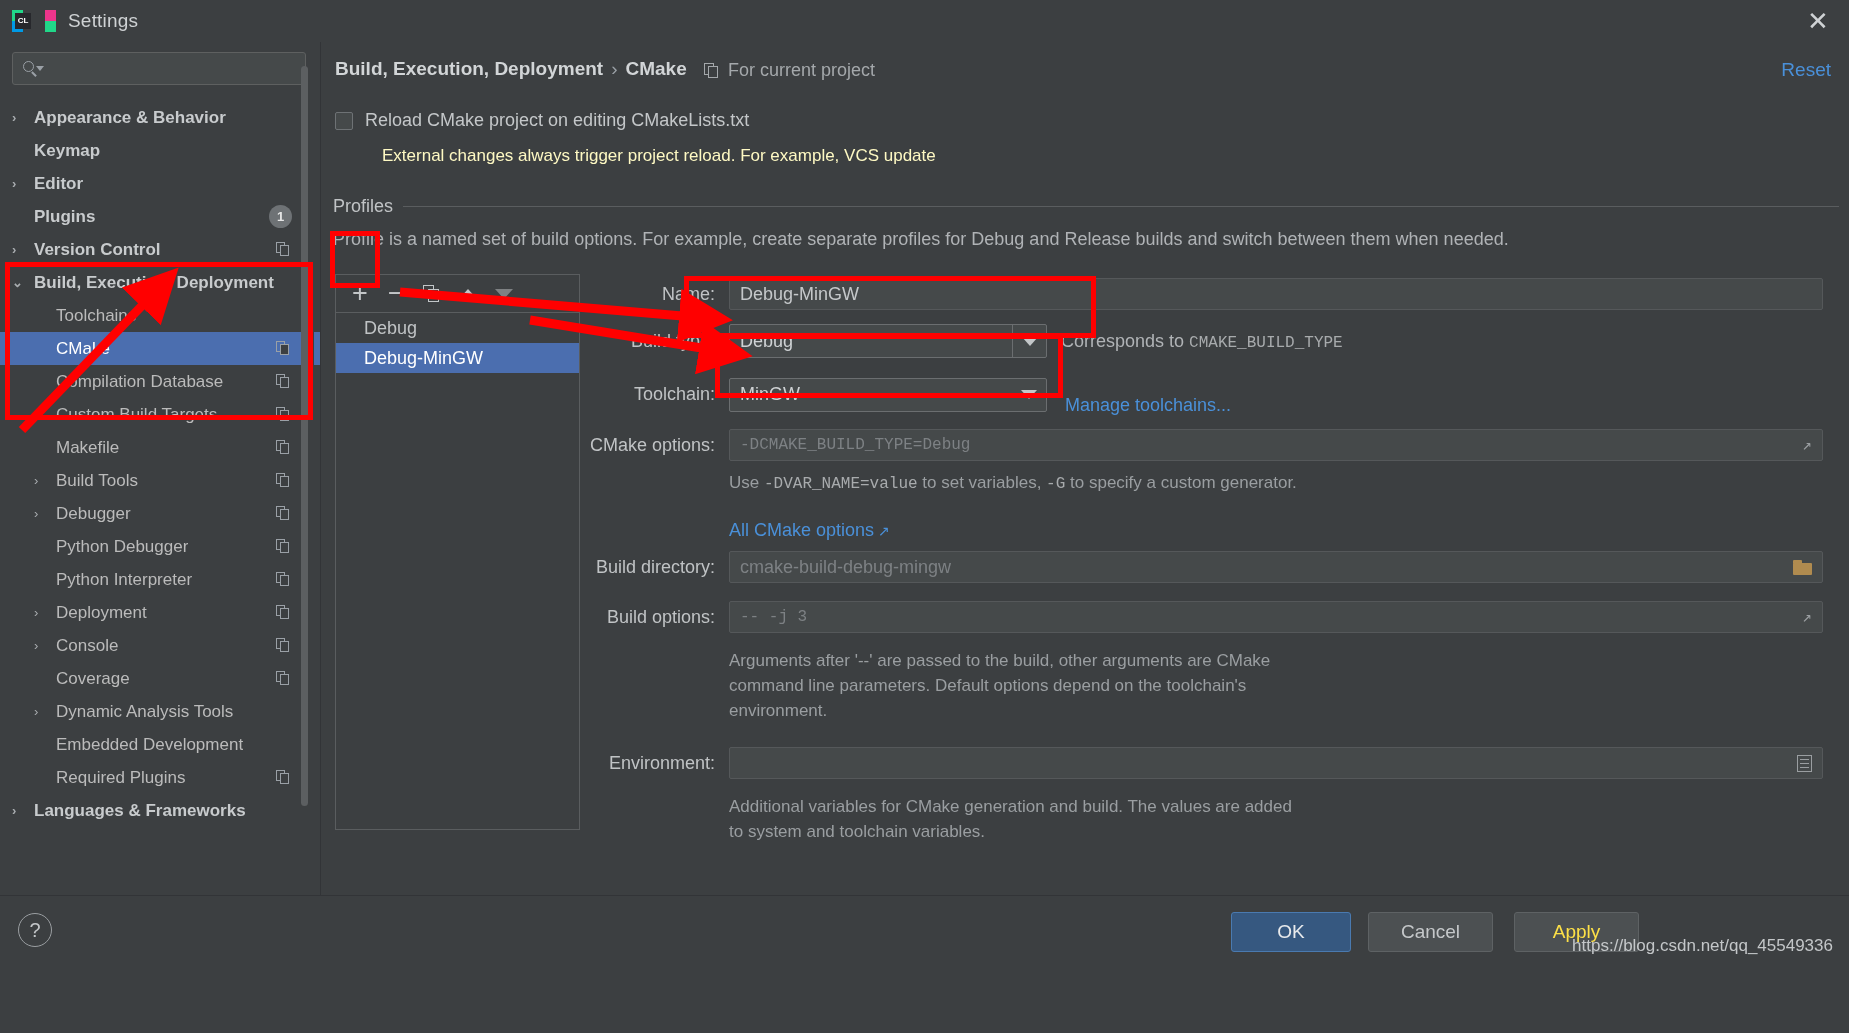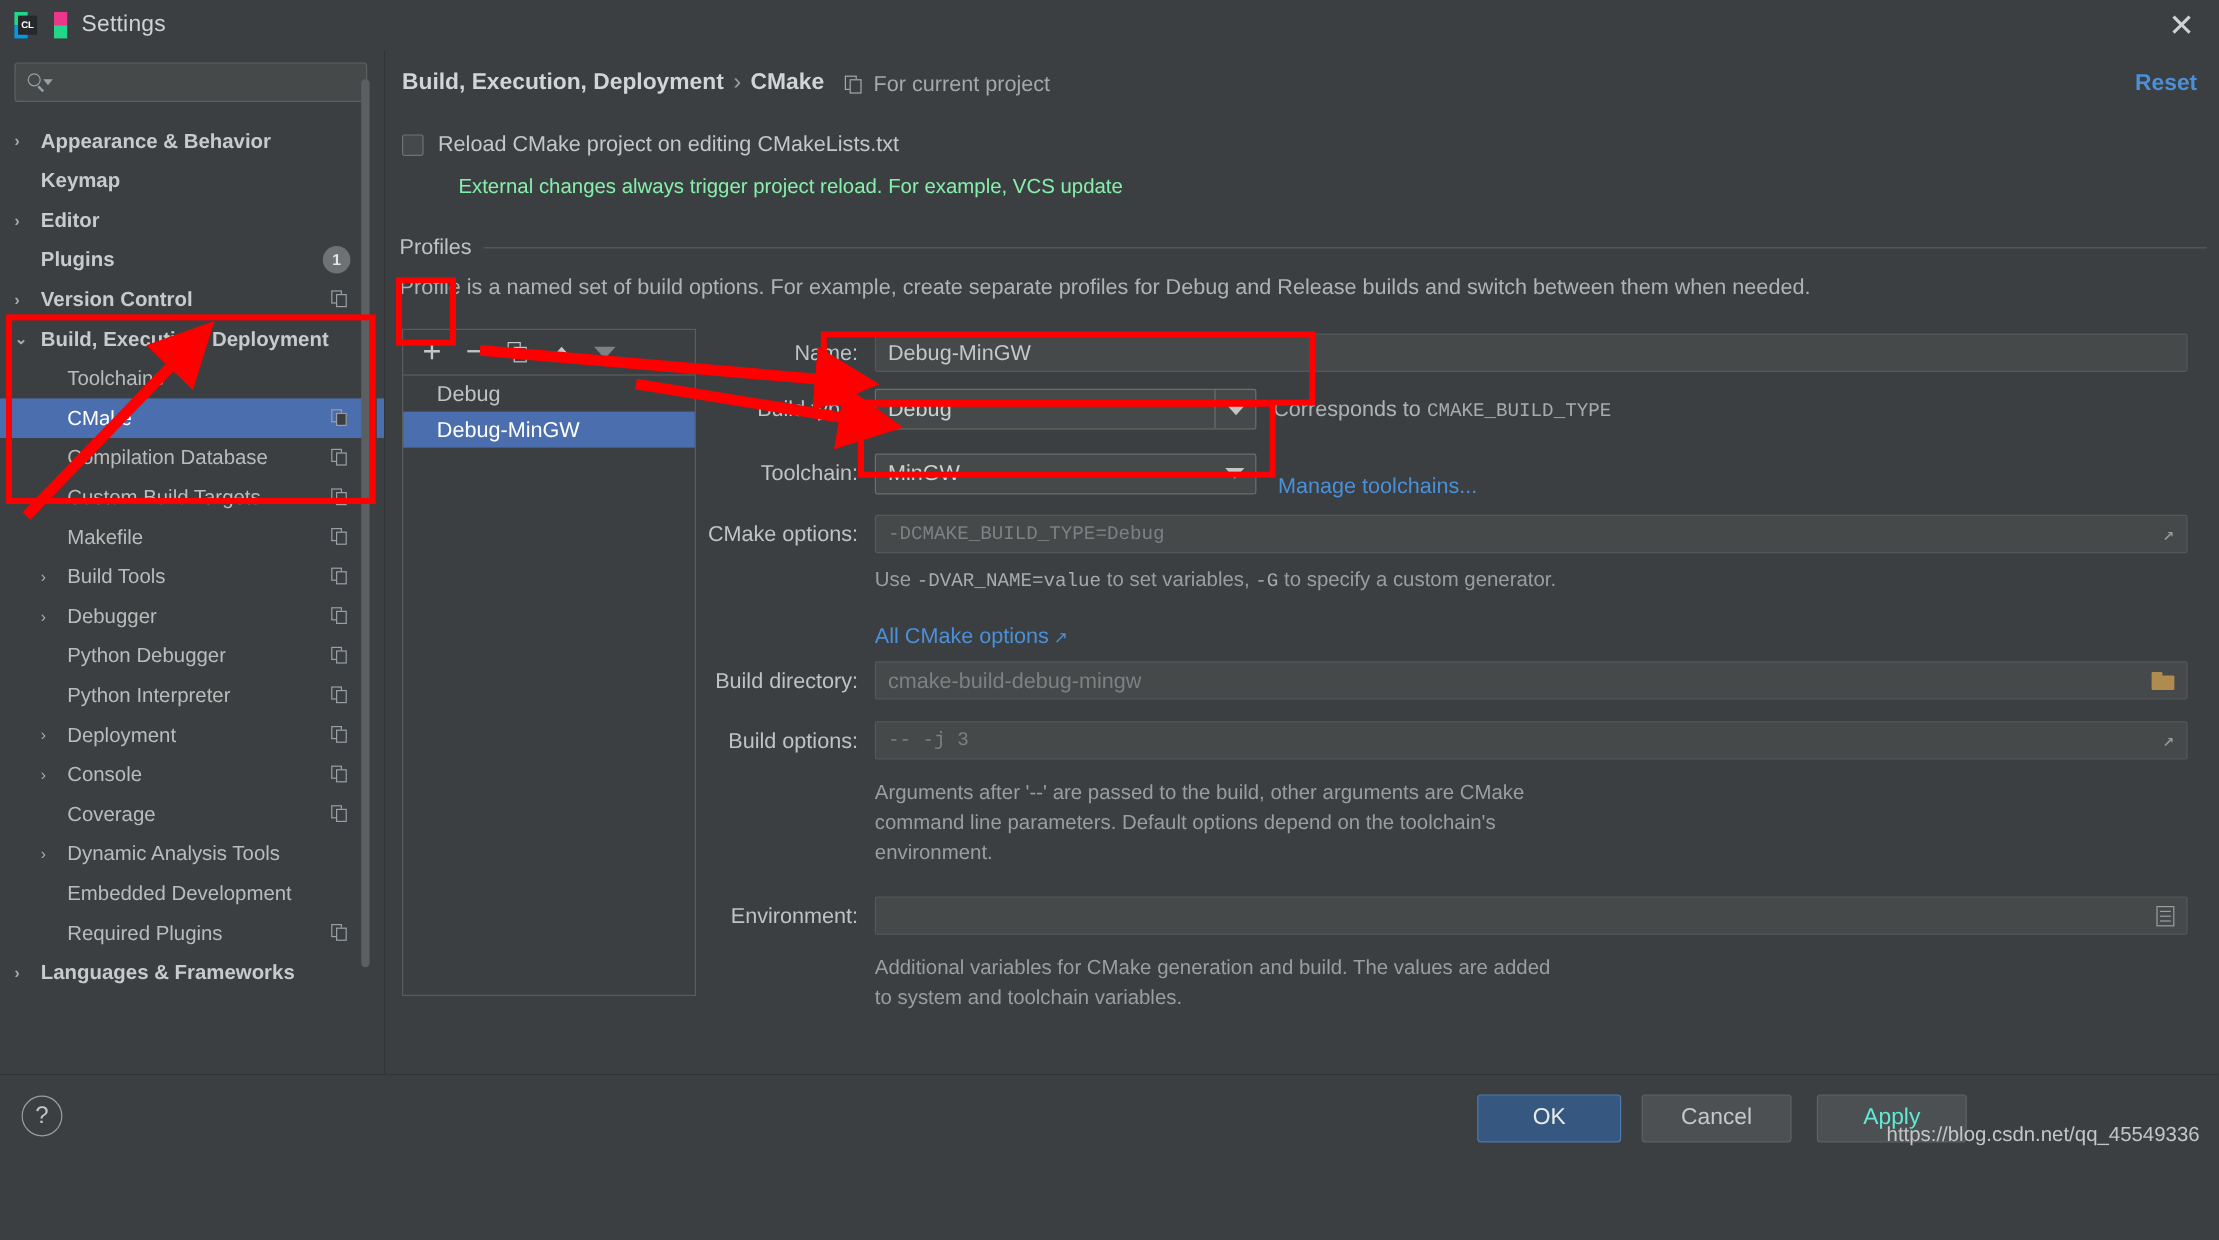--- a/index.html
+++ b/index.html
@@ -117,33 +117,33 @@
   .for-proj {
     position: absolute; left: 383px; top: 18px; display: flex; align-items: center;
     font-size: 18px; color: #a4a8ab;
   }
   .proj-ico { position: relative; width: 16px; height: 16px; margin-right: 8px; }
   .proj-ico i { position: absolute; display:block; border: 1.4px solid #a4a8ab; }
   .proj-ico i.a { left:0; top:0; width:10px; height:12px; }
   .proj-ico i.b { left:4px; top:3px; width:10px; height:12px; background:#3c3f41; }
   .reset-link {
     position: absolute; right: 18px; top: 17px; font-size: 19px; color: #4a90d9;
-    font-weight: bold; cursor: pointer; text-align: right;
+    font-weight: normal; cursor: pointer; text-align: right;
   }
 
   .chk-row {
     position: absolute; left: 14px; top: 68px; display: flex; align-items: center;
     font-size: 18px; color: #c4c7c9;
   }
   .checkbox {
     width: 18px; height: 18px; border: 1px solid #6e7275; background: #45494a;
     border-radius: 2px; margin-right: 12px; flex: none;
   }
   .sub-hint {
-    position: absolute; left: 61px; top: 104px; font-size: 17px; color: #86efac;
+    position: absolute; left: 61px; top: 104px; font-size: 17px; color: #fef9c3;
   }
 
   .profiles-legend {
     position: absolute; left: 12px; top: 154px; display: flex; align-items: center;
     width: 1506px;
   }
   .profiles-legend .txt { font-size: 18px; color: #c0c3c5; flex: none; padding-right: 10px; }
   .profiles-legend .line { height: 1px; background: #5a5d5f; flex: 1; }
 
   .profiles-desc {
@@ -238,21 +238,21 @@
     border: 1.6px solid #9a9ea1; color: #c3c6c8; font-size: 20px;
     display: flex; align-items: center; justify-content: center; cursor: pointer;
   }
   .btn {
     position: absolute; top: 16px; height: 40px; border-radius: 3px;
     display: flex; align-items: center; justify-content: center;
     font-size: 19px; cursor: pointer;
   }
   .btn-ok { right: 498px; width: 120px; background: #365880; border: 1px solid #4a7ab0; color: #e8eaec; }
   .btn-cancel { right: 356px; width: 125px; background: #4c5052; border: 1px solid #5e6264; color: #c5c8ca; }
-  .btn-apply { right: 210px; width: 125px; background: #4c5052; border: 1px solid #5e6264; color: #5eead4; }
+  .btn-apply { right: 210px; width: 125px; background: #4c5052; border: 1px solid #5e6264; color: #fde047; }
   .watermark {
     position: absolute; right: 16px; top: 40px; font-size: 17px; color: #cfd2d4;
     opacity: .92;
   }
 
   
   .ann { position: absolute; border: 5px solid #ff0000; pointer-events: none; }
   .ann-sidebar { left: 5px; top: 262px; width: 308px; height: 158px; }
   .ann-plus    { left: 330px; top: 231px; width: 50px; height: 57px; }
   .ann-build   { left: 684px; top: 276px; width: 412px; height: 62px; }

